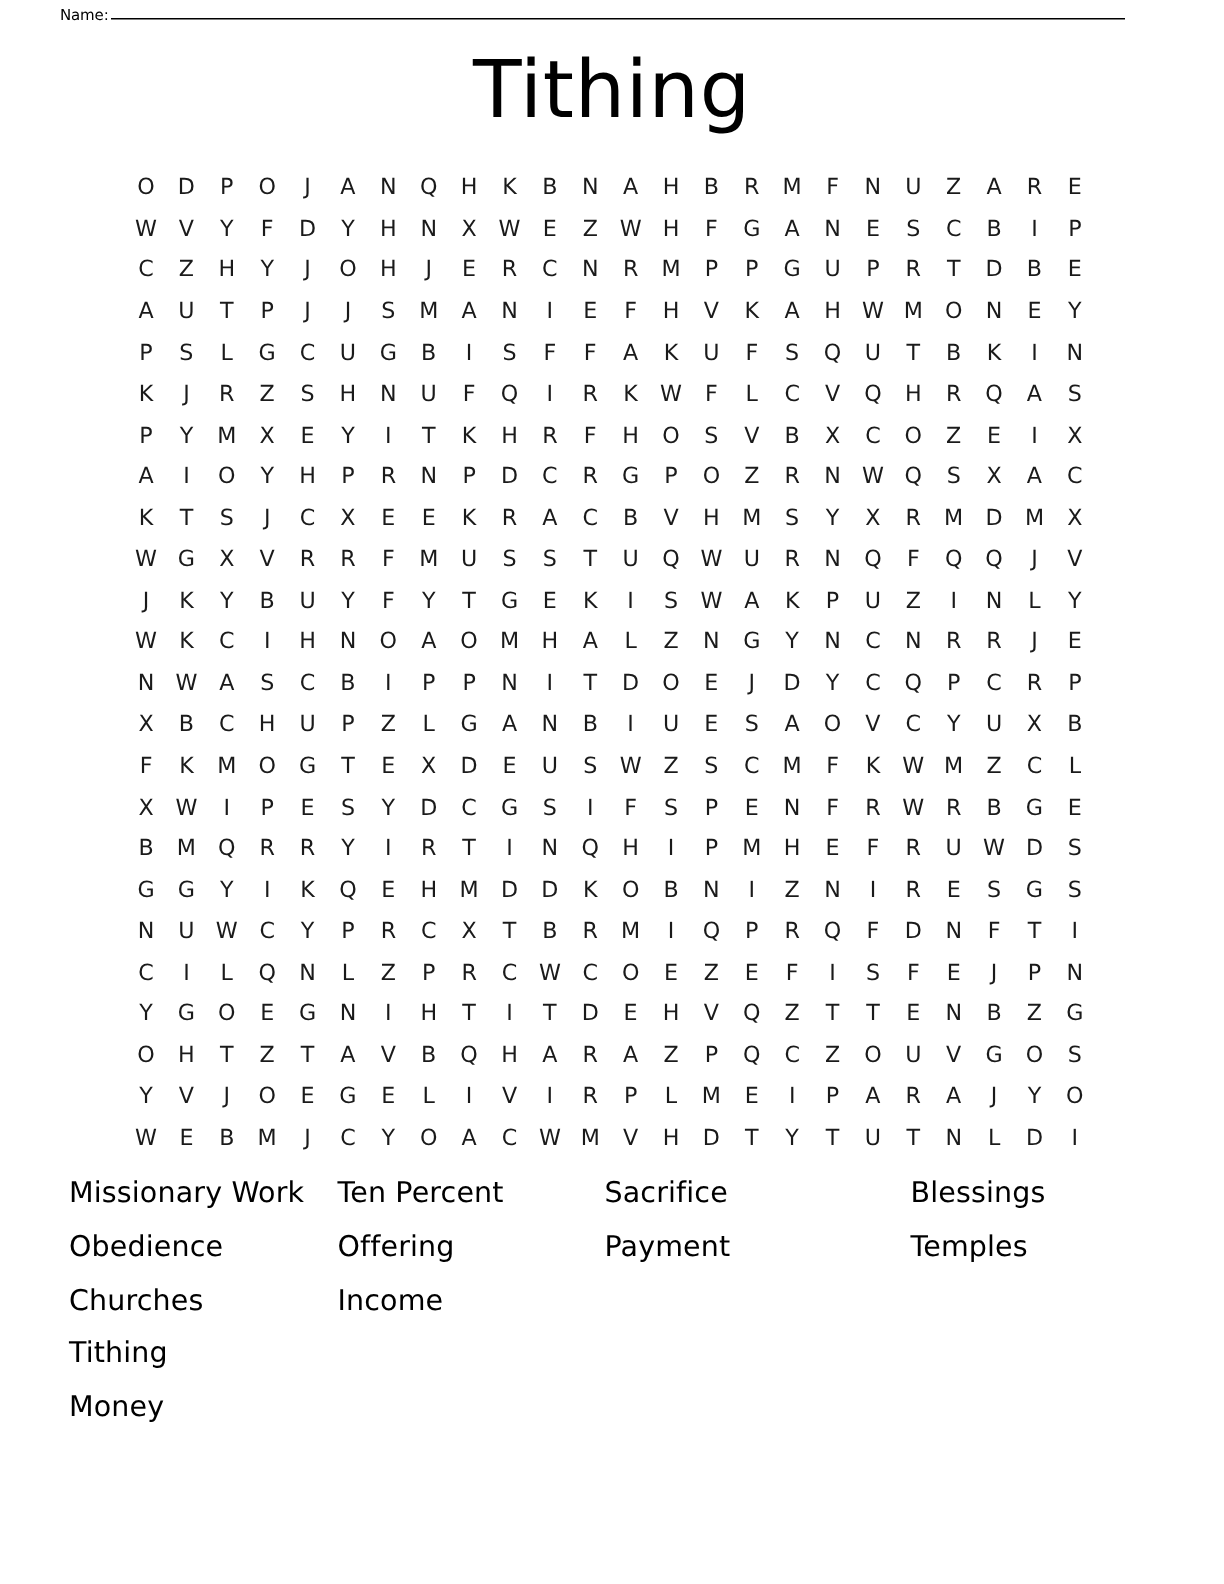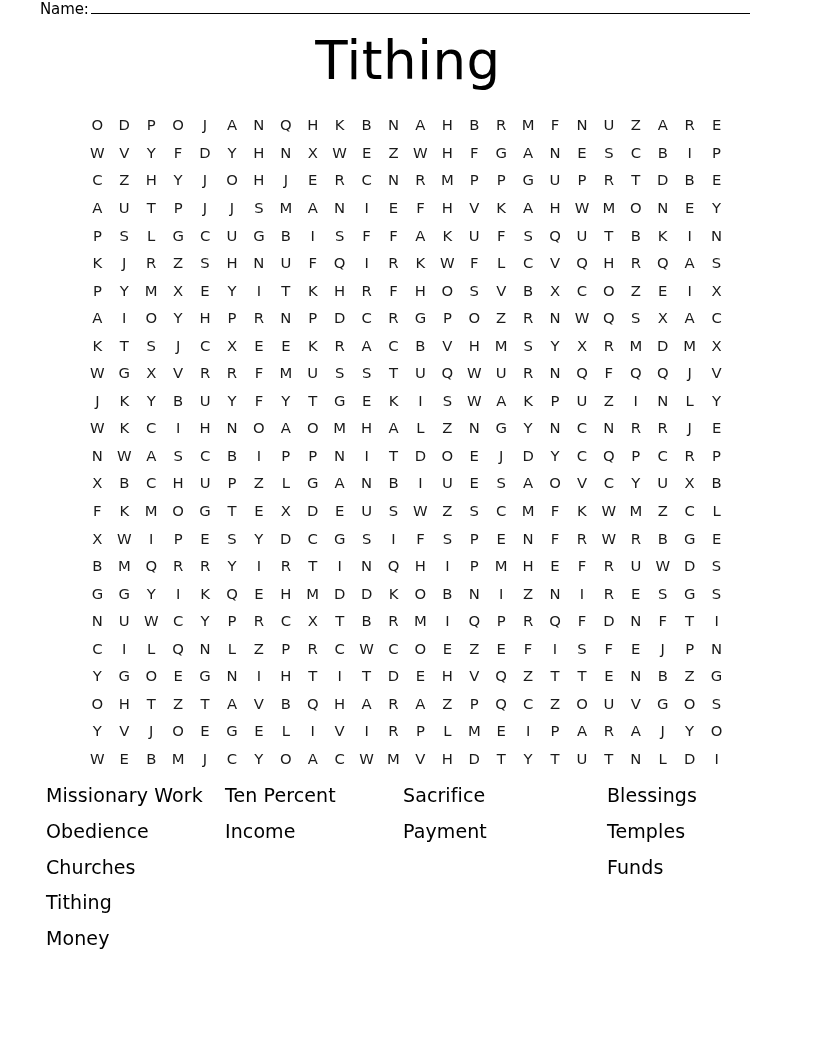--- a/index.html
+++ b/index.html
@@ -17,21 +17,21 @@
   }
 
   
   .name-row {
     position: absolute;
     left: 40px;
     top: 0px;
     width: 710px;
     display: flex;
     align-items: baseline;
-    font-size: 15px;
+    font-size: 10px;
     letter-spacing: -0.1px;
   }
   .name-label {
     white-space: nowrap;
   }
   .name-rule {
     flex: 1 1 auto;
     margin-left: 2px;
     border-bottom: 1px solid #000;
     height: 12px;
@@ -737,24 +737,24 @@
 <div class="wordlist">
     <div class="word-col c1">
       <div class="word-item">Missionary Work</div>
       <div class="word-item">Obedience</div>
       <div class="word-item">Churches</div>
       <div class="word-item">Tithing</div>
       <div class="word-item">Money</div>
     </div>
     <div class="word-col c2">
       <div class="word-item">Ten Percent</div>
+      <div class="word-item">Offering</div>
       <div class="word-item">Income</div>
     </div>
     <div class="word-col c3">
       <div class="word-item">Sacrifice</div>
       <div class="word-item">Payment</div>
     </div>
     <div class="word-col c4">
       <div class="word-item">Blessings</div>
       <div class="word-item">Temples</div>
-      <div class="word-item">Funds</div>
     </div>
   </div>
 
 </body></html>

